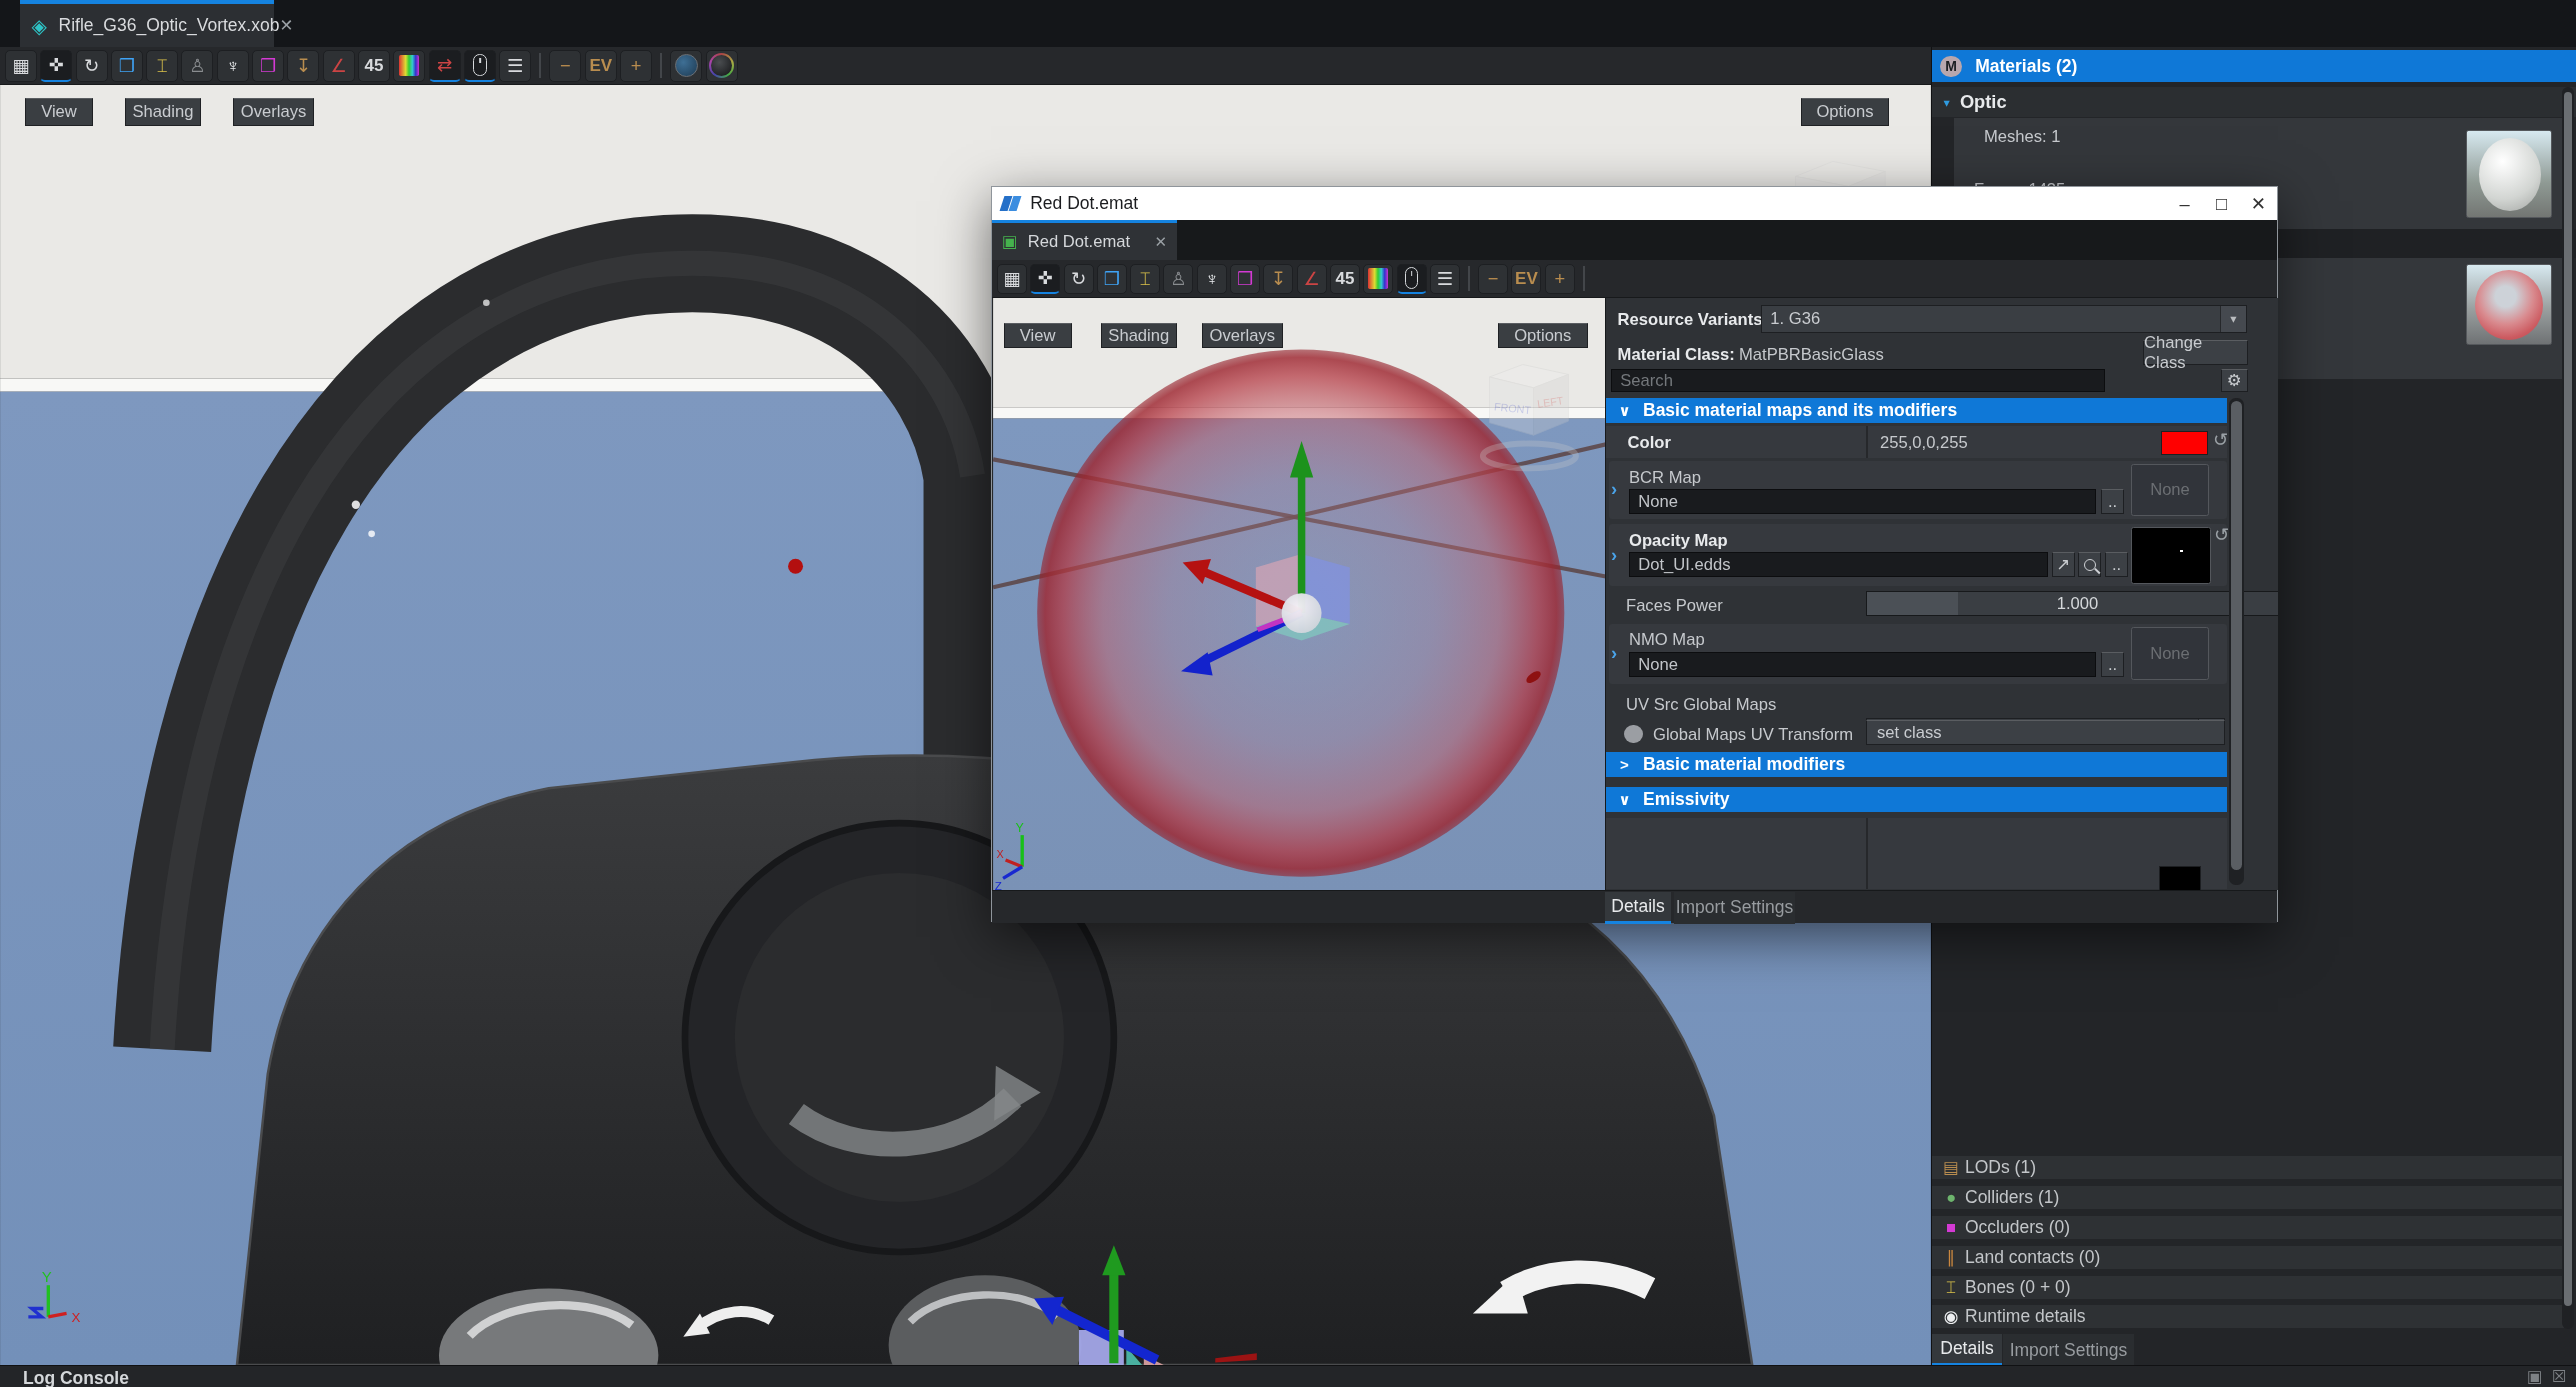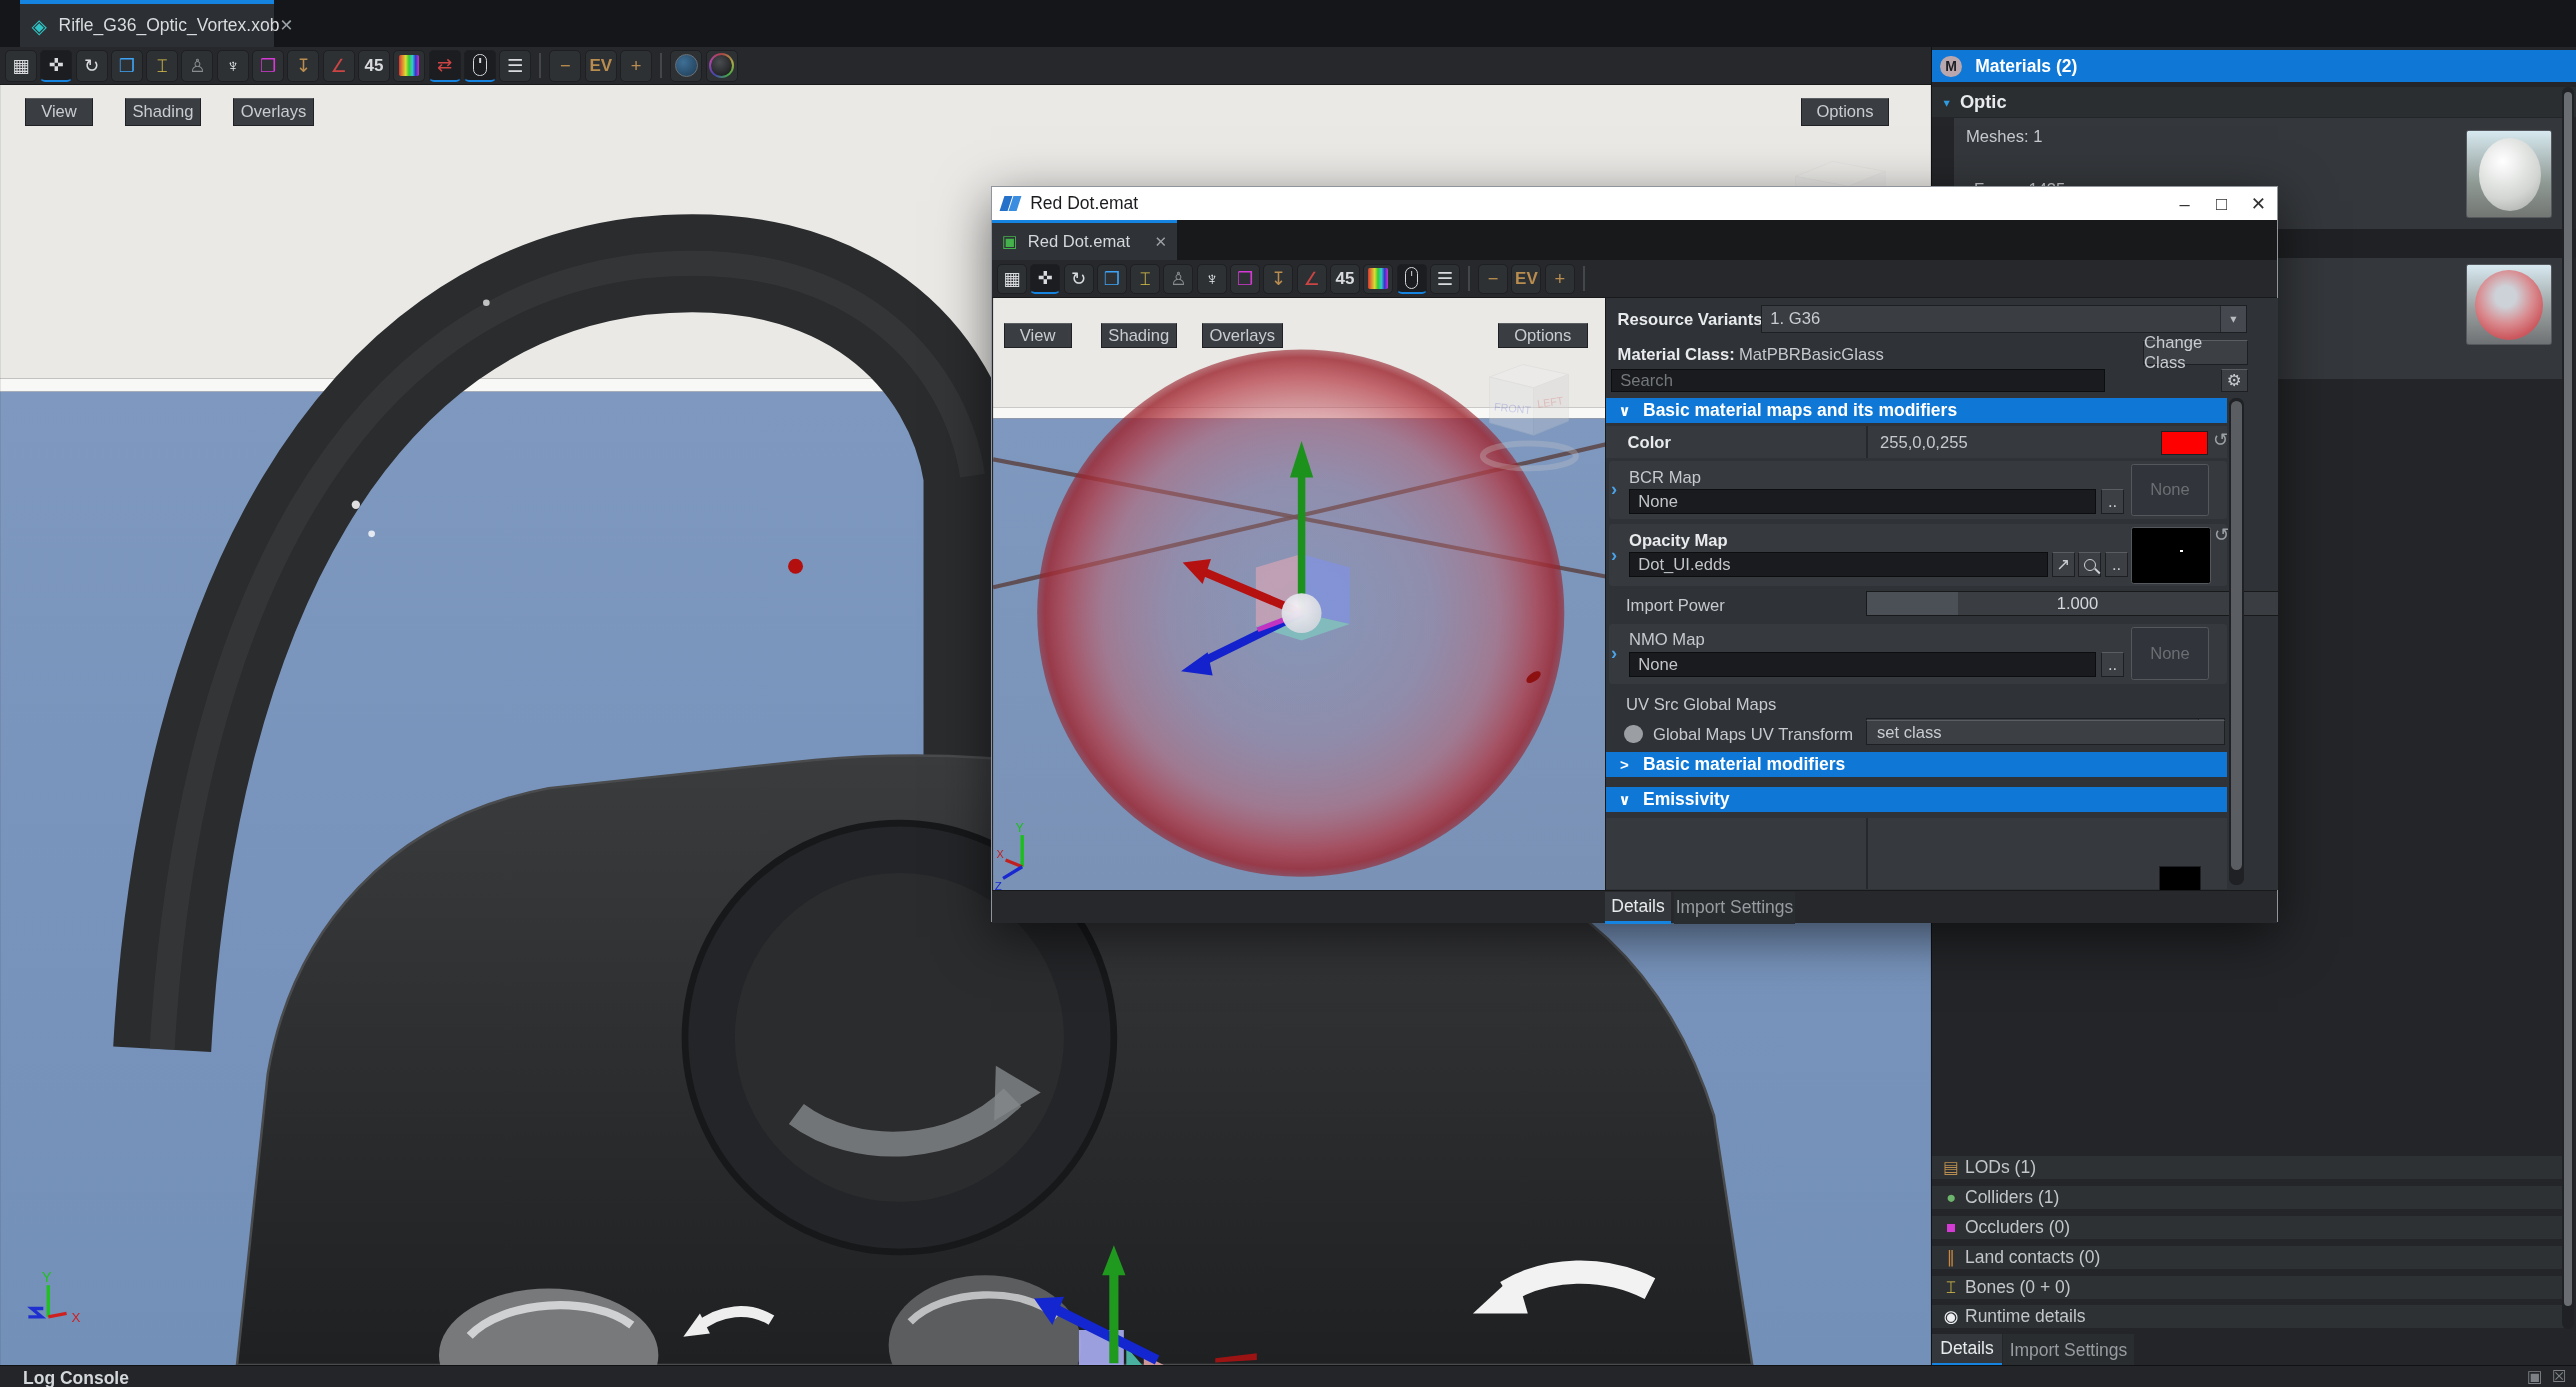--- a/index.html
+++ b/index.html
@@ -257,21 +257,21 @@
   <div class="abs sidebar">
     <div class="abs blueh" style="left:0;top:3.3px;width:645px;height:32px;">
       <span class="mbadge" style="margin-left:8.3px;">M</span>
       <span style="margin-left:13.3px;">Materials (2)</span>
     </div>
     <div class="abs" style="left:0;top:40px;width:645px;height:30px;background:#2b2e31;display:flex;align-items:center;">
       <span style="margin-left:11.6px;color:#2f9be0;font-size:12.5px;">▾</span>
       <span style="margin-left:10px;font-weight:bold;color:#e8eaec;font-size:18.3px;">Optic</span>
     </div>
     <div class="abs" style="left:22.4px;top:71px;width:617px;height:111px;background:#34373b;"></div>
-    <div class="abs plabel" style="left:34px;top:80px;font-size:16.6px;">Meshes: 1</div>
+    <div class="abs plabel" style="left:52px;top:80px;font-size:16.6px;">Meshes: 1</div>
     <div class="abs plabel" style="left:42px;top:106px;font-size:16.6px;margin-top:37px;">Vertices: 1507</div>
     <div class="abs plabel" style="left:42px;top:133px;font-size:16.6px;">Faces: 1435</div>
     <div class="thumb" style="left:534px;top:83px;width:86px;height:88px;background:linear-gradient(#d7e9f0,#8f9a94 60%,#737673);">
       <span class="ball" style="left:11.6px;top:6.6px;width:62px;height:73px;background:radial-gradient(circle at 38% 32%, #ffffff, #d2d5d2 60%, #9fa29f);"></span>
     </div>
     <div class="abs" style="left:0;top:182px;width:645px;height:29px;background:#1f2124;"></div>
     <div class="abs" style="left:22.4px;top:211px;width:617px;height:121px;background:#34373b;"></div>
     <div class="thumb" style="left:534px;top:217px;width:86px;height:81px;background:linear-gradient(#d7e9f0,#9aa0a0 55%,#6f7274);">
       <span class="ball" style="left:8.3px;top:5px;width:68px;height:70px;background:radial-gradient(circle at 45% 38%, #cdd2d8 0 18%, #d98b8f 48%, #cc5a60 72%, #b93a42 100%);"></span>
     </div>
@@ -527,21 +527,21 @@
           <span class="mag"></span>
         </div>
       <div class="abs pbtn" style="left:499px;top:254px;width:23px;height:25px;">
           <span>..</span>
         </div>
       <div class="abs" style="left:525px;top:229px;width:78px;height:55px;border:0.8px solid #54575c;border-radius:2.5px;background:#000;">
         <span style="position:absolute;left:48px;top:21.6px;width:2.5px;height:2.5px;background:#fff;"></span>
       </div>
       <span class="abs" style="left:608px;top:226px;font-size:18.3px;color:#9aa0a5;">↺</span>
 
-      <span class="abs plabel" style="left:20px;top:298px;">Import Power</span>
+      <span class="abs plabel" style="left:20px;top:298px;">Faces Power</span>
       <div class="abs" style="left:260px;top:293px;width:423px;height:25px;background:#3a3e43;border:0.8px solid #17191b;box-sizing:border-box;">
         <div style="position:absolute;left:0;top:0;width:91px;height:23px;background:#4b5056;"></div>
         <div style="position:absolute;left:0;top:0;width:100%;height:23px;display:flex;align-items:center;justify-content:center;font-size:16.6px;color:#d5d8db;">1.000</div>
       </div>
 
       <div class="abs group" style="left:3.3px;top:326px;width:618px;height:60px;"></div>
       <span class="abs caret" style="left:5px;top:344px;">›</span>
       <span class="abs plabel" style="left:23px;top:332px;">NMO Map</span>
       <input class="abs inp" style="left: 23px; top: 354px; width: 467px; height: 25px;" value="None">
       <div class="abs pbtn" style="left:495px;top:354px;width:23px;height:25px;">

